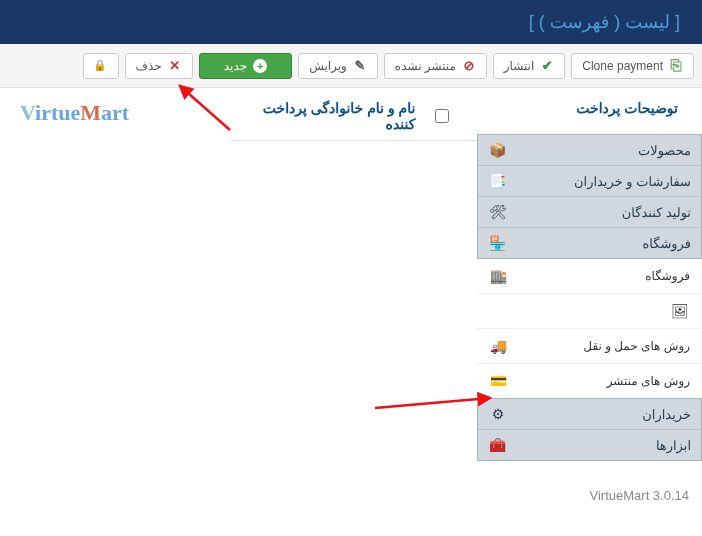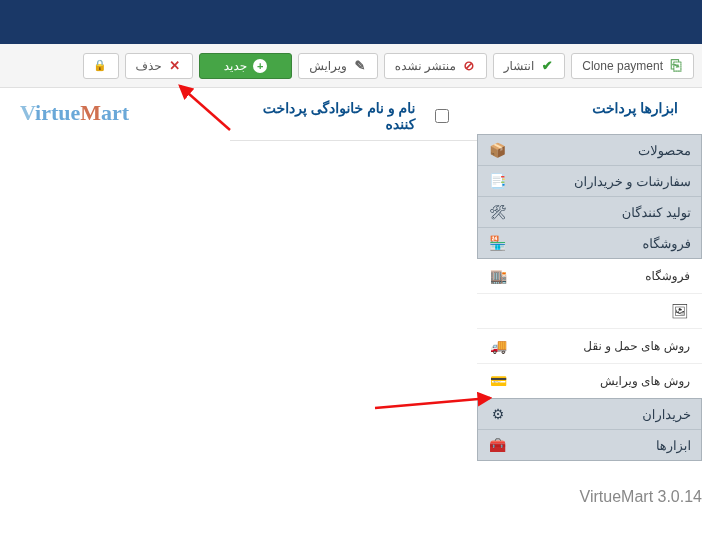--- a/index.html
+++ b/index.html
@@ -33,31 +33,32 @@
 
 .sidebar { position: absolute; right: 0; top: 46px; width: 225px; direction: rtl; }
 .menu-group { background: #d0d7de; border: 1px solid #aab3bb; margin-bottom: 0; }
 .menu-head { display: flex; align-items: center; justify-content: space-between; padding: 7px 10px; font-size: 13px; color: #2c3e50; border-bottom: 1px solid #b9c2ca; cursor: pointer; }
 .menu-head:last-child { border-bottom: none; }
 .menu-sub { background: #fff; }
 .menu-item { display: flex; align-items: center; justify-content: space-between; padding: 9px 12px; font-size: 12px; color: #333; border-bottom: 1px solid #eee; cursor: pointer; }
 .menu-item:last-child { border-bottom: none; }
 .menu-icon { width: 20px; height: 16px; display: inline-block; font-size: 14px; text-align: center; font-style: normal; }
 
-.version { position: absolute; right: 0; top: 400px; color: #888; font-size: 16px; direction: ltr; }
+.version { position: absolute; right: 13px; top: 400px; color: #888; font-size: 13px; direction: ltr; }
 
 
 .arrow { position: absolute; pointer-events: none; }
 .arrow1 { left: 160px; top: 80px; }
 .arrow2 { left: 370px; top: 390px; }
 </style>
 </head>
 <body>
 
 <div class="header-bar">
+  <span class="ctx">[ لیست ( فهرست ) ]</span>
 </div>
 
 <div class="toolbar">
   <button class="tbtn">
       <i class="ic lock"></i>
     </button>
   <button class="tbtn">
       <i class="ic red">✕</i>
       <span>حذف</span>
     </button>
@@ -78,21 +79,21 @@
       <span>انتشار</span>
     </button>
   <button class="tbtn">
       <i class="ic copy"></i>
       <span>Clone payment</span>
     </button>
 </div>
 
 <div class="content">
   <div class="columns-row">
-    <div class="col-left">ابزارها پرداخت</div>
+    <div class="col-left">توضیحات پرداخت</div>
     <div class="col-right">
       <input type="checkbox" class="chk" style="">
       <span>نام و نام خانوادگی پرداخت کننده</span>
     </div>
     <div class="logo-cell">
       <span class="logo"><span class="v">V</span><span>irtue</span><span class="m">M</span><span>art</span></span>
     </div>
   </div>
   <div class="hr-under"></div>
 
@@ -121,21 +122,21 @@
           <i class="menu-icon">🏬</i>
         </div>
         <div class="menu-item">
           <i class="menu-icon">🖼</i>
         </div>
         <div class="menu-item">
           <span>روش های حمل و نقل</span>
           <i class="menu-icon">🚚</i>
         </div>
         <div class="menu-item">
-          <span>روش های ویرایش</span>
+          <span>روش های منتشر</span>
           <i class="menu-icon">💳</i>
         </div>
       </div>
     <div class="menu-group" id="menu-bottom">
         <div class="menu-head">
           <span>خریداران</span>
           <i class="menu-icon">⚙</i>
         </div>
         <div class="menu-head">
           <span>ابزارها</span>

